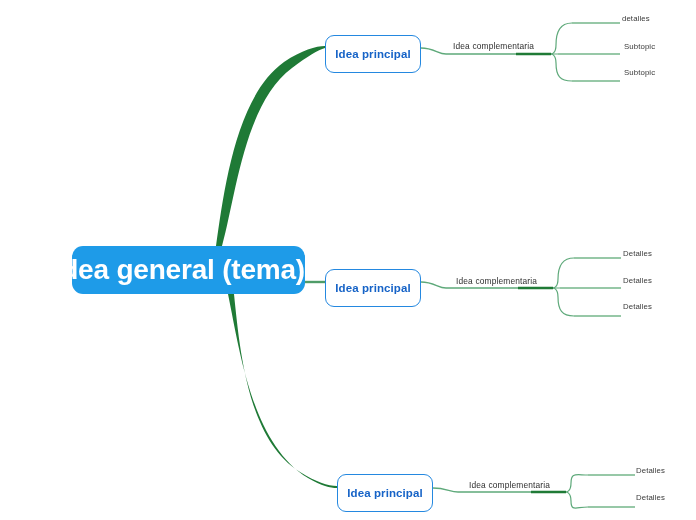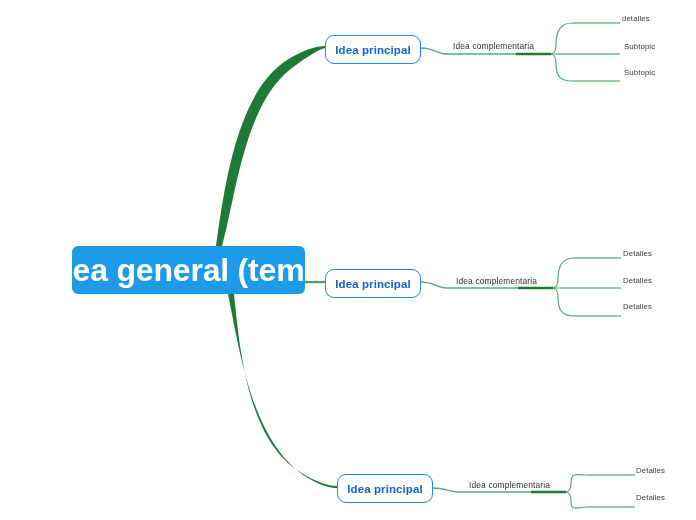--- a/index.html
+++ b/index.html
@@ -34,37 +34,38 @@
     justify-content: center;
     white-space: nowrap;
   }
   
   .central {
     left: 72px;
     top: 246px;
     width: 233px;
     height: 48px;
     background: #1e9be8;
-    border-radius: 6px;
+    border-radius: 11px;
     color: #ffffff;
-    font-size: 32px;
+    font-size: 28px;
     font-weight: 700;
     letter-spacing: -0.2px;
+    justify-content: flex-end;
   }
   
   .main-node {
     background: #ffffff;
     border: 1.6px solid #2488e0;
     border-radius: 9px;
     color: #1663c7;
     font-size: 11.5px;
     font-weight: 700;
     letter-spacing: 0.1px;
     padding: 0 11px;
-    height: 29px;
+    height: 38px;
   }
   .main-node-0 { left: 325px; top: 35px; width: 96px; }
   .main-node-1 { left: 325px; top: 269px; width: 96px; }
   .main-node-2 { left: 337px; top: 474px; width: 96px; }
 
   
   .comp-label {
     position: absolute;
     font-size: 8.4px;
     color: #2f2f2f;

